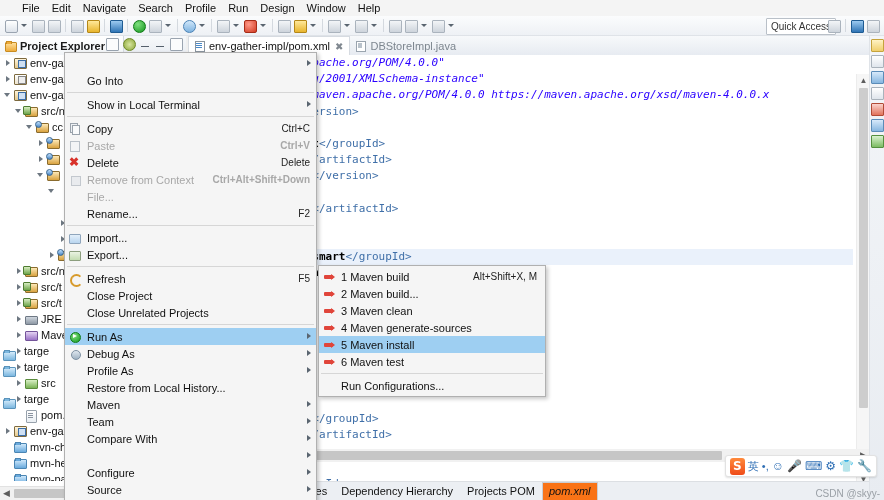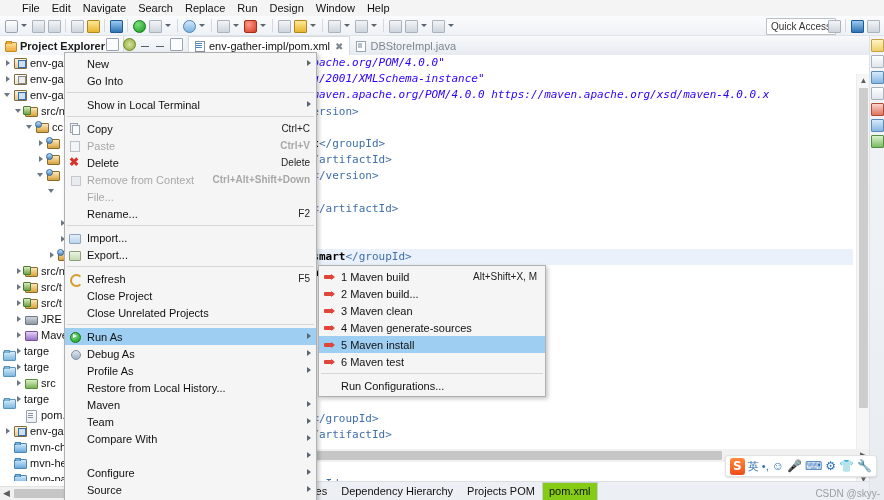--- a/index.html
+++ b/index.html
@@ -141,21 +141,21 @@
   .evscroll .up{top:0;} .evscroll .dw{bottom:0;}
   .evscroll .thumb{position:absolute;left:2px;top:14px;width:9px;height:320px;background:#cdcdcd;border-radius:1px;}
   .ehscroll{position:absolute;left:0;bottom:19px;width:682px;height:13px;background:#f1f1f1;}
   .ehscroll .thumb{position:absolute;left:14px;top:2px;width:520px;height:9px;background:#c6c6c6;border-radius:1px;}
   .ehscroll .la{position:absolute;left:0;top:0;width:13px;height:13px;text-align:center;line-height:13px;font-size:9px;color:#5d5d5d;}
   .ehscroll .ra{position:absolute;right:0;top:0;width:13px;height:13px;text-align:center;line-height:13px;font-size:9px;color:#5d5d5d;}
 
   .pagetabs{position:absolute;left:0;bottom:0;width:682px;height:19px;background:#eceff3;
      border-top:1px solid #dcdfe3;display:flex;align-items:center;padding-left:2px;box-sizing:border-box;}
   .ptab{height:17px;line-height:17px;padding:0 6px;font-size:11px;color:#111;border:1px solid transparent;}
-  .ptab.sel{background:#84cc16;border:1px solid #c9ced4;border-bottom-color:#fff;}
+  .ptab.sel{background:#f97316;border:1px solid #c9ced4;border-bottom-color:#fff;font-style:italic;}
 
   
   .rightbar{position:absolute;right:0;top:36px;width:14px;height:464px;
      background:linear-gradient(#f3f5f8,#e8ecf1);border-left:1px solid #dfe3e8;}
   .rb{width:11px;height:11px;margin:3px auto;border:1px solid #a9b2bb;background:linear-gradient(#ffffff,#dfe5ec);border-radius:1px;}
   .rb.y{background:linear-gradient(#fff3c4,#f0cf6c);border-color:#c5a33c;}
   .rb.b{background:linear-gradient(#d7e9fa,#86b6e0);border-color:#5b8cb8;}
   .rb.r{background:linear-gradient(#fbd3cd,#e0735c);border-color:#b14a36;}
   .rb.g{background:linear-gradient(#d9f2cf,#7cbb63);border-color:#548f3f;}
 
@@ -215,21 +215,21 @@
 </head>
 <body>
 
 <div class="app">
 
   <div class="menubar" id="menubar">
       <div class="mi">File</div>
       <div class="mi">Edit</div>
       <div class="mi">Navigate</div>
       <div class="mi">Search</div>
-      <div class="mi">Replace</div>
+      <div class="mi">Profile</div>
       <div class="mi">Run</div>
       <div class="mi">Design</div>
       <div class="mi">Window</div>
       <div class="mi">Help</div>
     </div>
 
   <div class="toolbar">
     <span class="tb sq">
         <i></i>
       </span>
@@ -556,21 +556,20 @@
     <div class="rb"></div>
     <div class="rb b"></div>
     <div class="rb"></div>
     <div class="rb r"></div>
     <div class="rb b"></div>
     <div class="rb g"></div>
   </div>
 
   <div class="ctxmenu" id="ctxmenu">
       <div class="ctxitem">
-        <span class="lbl">New</span>
         <span class="sub"></span>
       </div>
       <div class="ctxitem">
         <span class="lbl">Go Into</span>
       </div>
       <div class="ctxsep"></div>
       <div class="ctxitem">
         <span class="lbl">Show in Local Terminal</span>
         <span class="sub"></span>
       </div>

